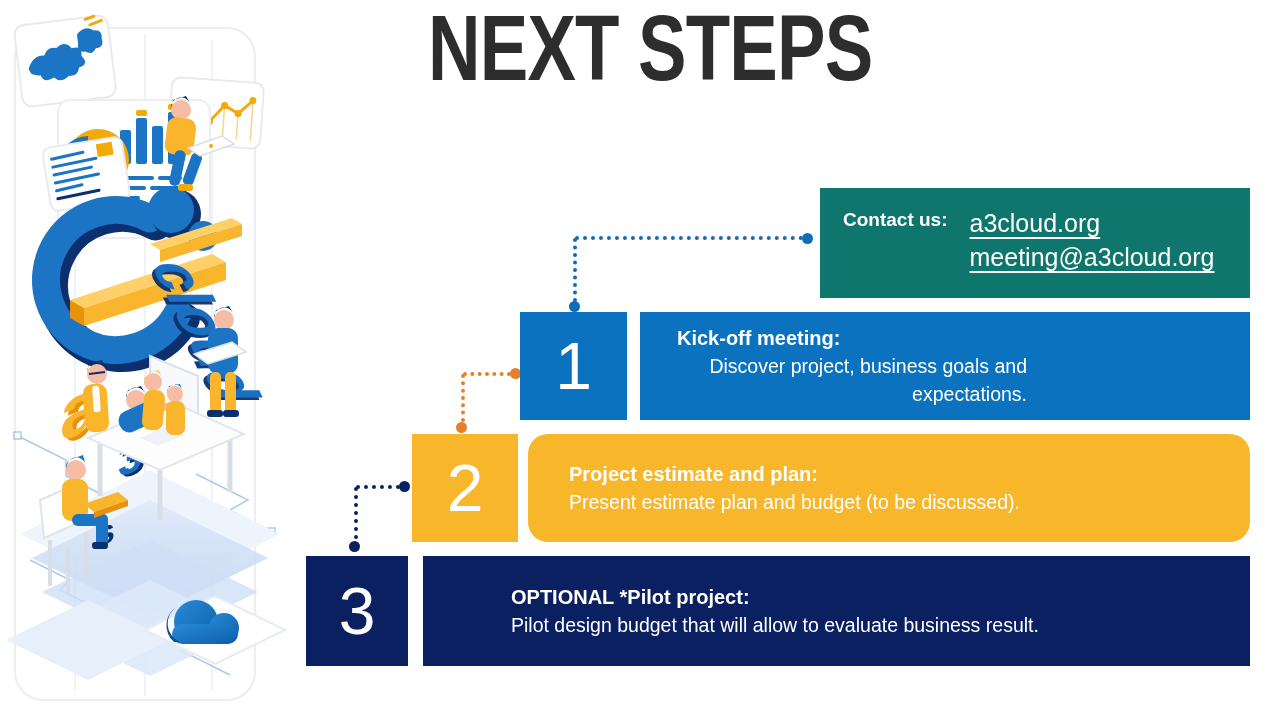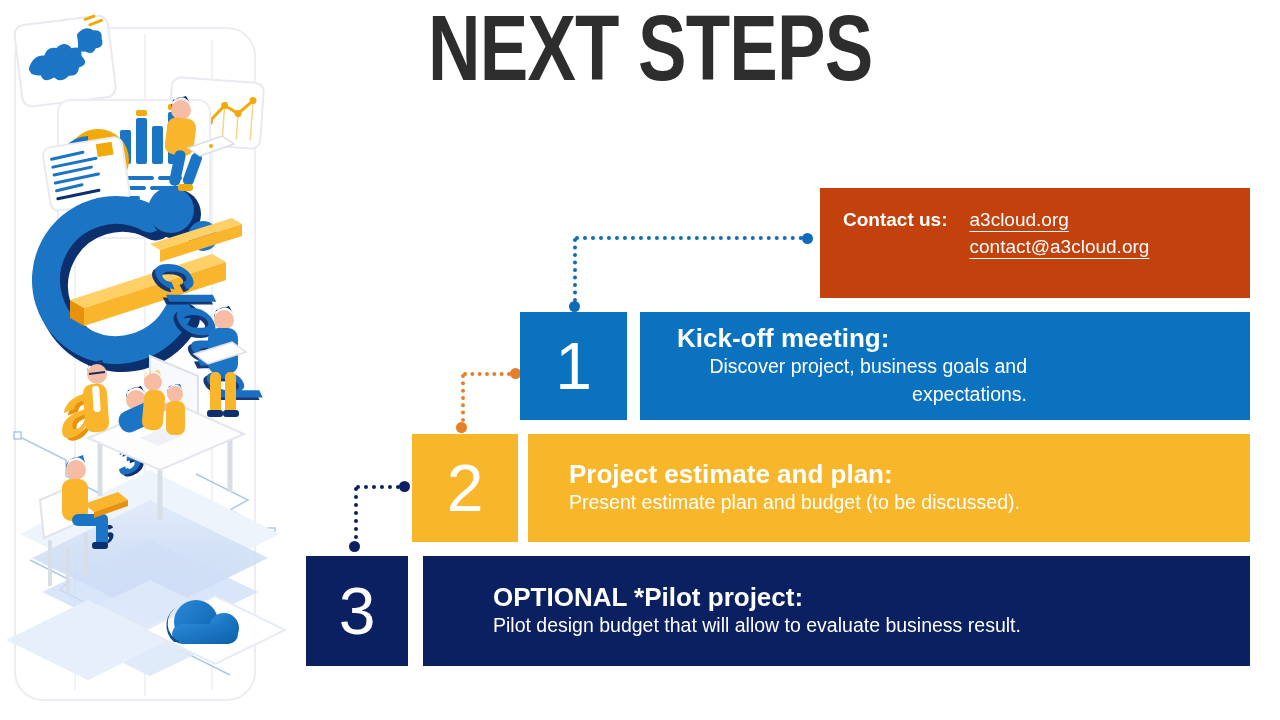--- a/index.html
+++ b/index.html
@@ -14,54 +14,54 @@
     position:absolute; left:428px; top:0px;
     font-size:92px; font-weight:bold; color:#2d2d2d;
     line-height:96px; white-space:nowrap;
     transform:scaleX(0.79); transform-origin:left top;
     letter-spacing:-1px;
   }
 
   
   .contact-box {
     position:absolute; left:820px; top:188px; width:430px; height:110px;
-    background:#c2410c; color:#ffffff; display:flex; padding:21px 0 0 23px;
+    background:#0f766e; color:#ffffff; display:flex; padding:21px 0 0 23px;
   }
   .contact-label { font-weight:bold; font-size:19px; white-space:nowrap; }
   .contact-links { margin-left:22px; display:flex; flex-direction:column; gap:5px; }
   .contact-link {
-    color:#ffffff; font-size:19px; text-decoration:underline;
+    color:#ffffff; font-size:25px; text-decoration:underline;
     text-underline-offset:5px; cursor:pointer; white-space:nowrap;
   }
 
   
   .step-num {
     position:absolute; display:flex; align-items:center; justify-content:center;
     color:#ffffff; font-size:66px; font-weight:normal;
   }
   .step-text {
     position:absolute; display:flex; flex-direction:column; justify-content:center;
     color:#ffffff;
   }
-  .step-heading { font-weight:bold; font-size:26px; line-height:28px; }
+  .step-heading { font-weight:bold; font-size:20px; line-height:28px; }
   .step-body   { font-size:19.5px; line-height:28px; font-weight:normal; }
 
   .bg-blue   { background:#0b72c0; }
   .bg-yellow { background:#f8b72b; }
   .bg-navy   { background:#0a2060; }
 
   .num-1  { left:520px; top:312px; width:107px; height:108px; }
   .text-1 { left:640px; top:312px; width:610px; height:108px; padding-left:37px; }
   .text-1 .step-body { max-width:350px;text-align:right; }
 
   .num-2  { left:412px; top:434px; width:106px; height:108px; }
-  .text-2 { left:528px; top:434px; width:722px; height:108px; padding-left:41px; }
+  .text-2 { left:528px; top:434px; width:722px; height:108px; padding-left:41px;border-radius:20px; }
 
   .num-3  { left:306px; top:556px; width:102px; height:110px; }
-  .text-3 { left:423px; top:556px; width:827px; height:110px; padding-left:70px; }
+  .text-3 { left:423px; top:556px; width:827px; height:110px; padding-left:88px; }
 
   
   .conn { position:absolute; }
   .conn-h { border-top:4px dotted; }
   .conn-v { border-left:4px dotted; }
   .c-blue   { border-color:#0f6cb8; }
   .c-orange { border-color:#e87f28; }
   .c-navy   { border-color:#0a2060; }
 
   .conn-blue-h   { left:575px; top:236px; width:228px; }
@@ -326,21 +326,21 @@
       </g>
     </svg>
   </div>
 
   <h1 class="title">NEXT STEPS</h1>
 
   <div class="contact-box">
     <span class="contact-label">Contact us:</span>
     <div class="contact-links">
       <a class="contact-link">a3cloud.org</a>
-      <a class="contact-link">contact@a3cloud.org</a>
+      <a class="contact-link">meeting@a3cloud.org</a>
     </div>
   </div>
 
   <div class="conn conn-h c-blue conn-blue-h"></div>
   <div class="conn conn-v c-blue conn-blue-v"></div>
   <span class="dot dot-blue dot-b1"></span>
   <span class="dot dot-blue dot-b2"></span>
 
   <div class="conn conn-h c-orange conn-orange-h"></div>
   <div class="conn conn-v c-orange conn-orange-v"></div>

